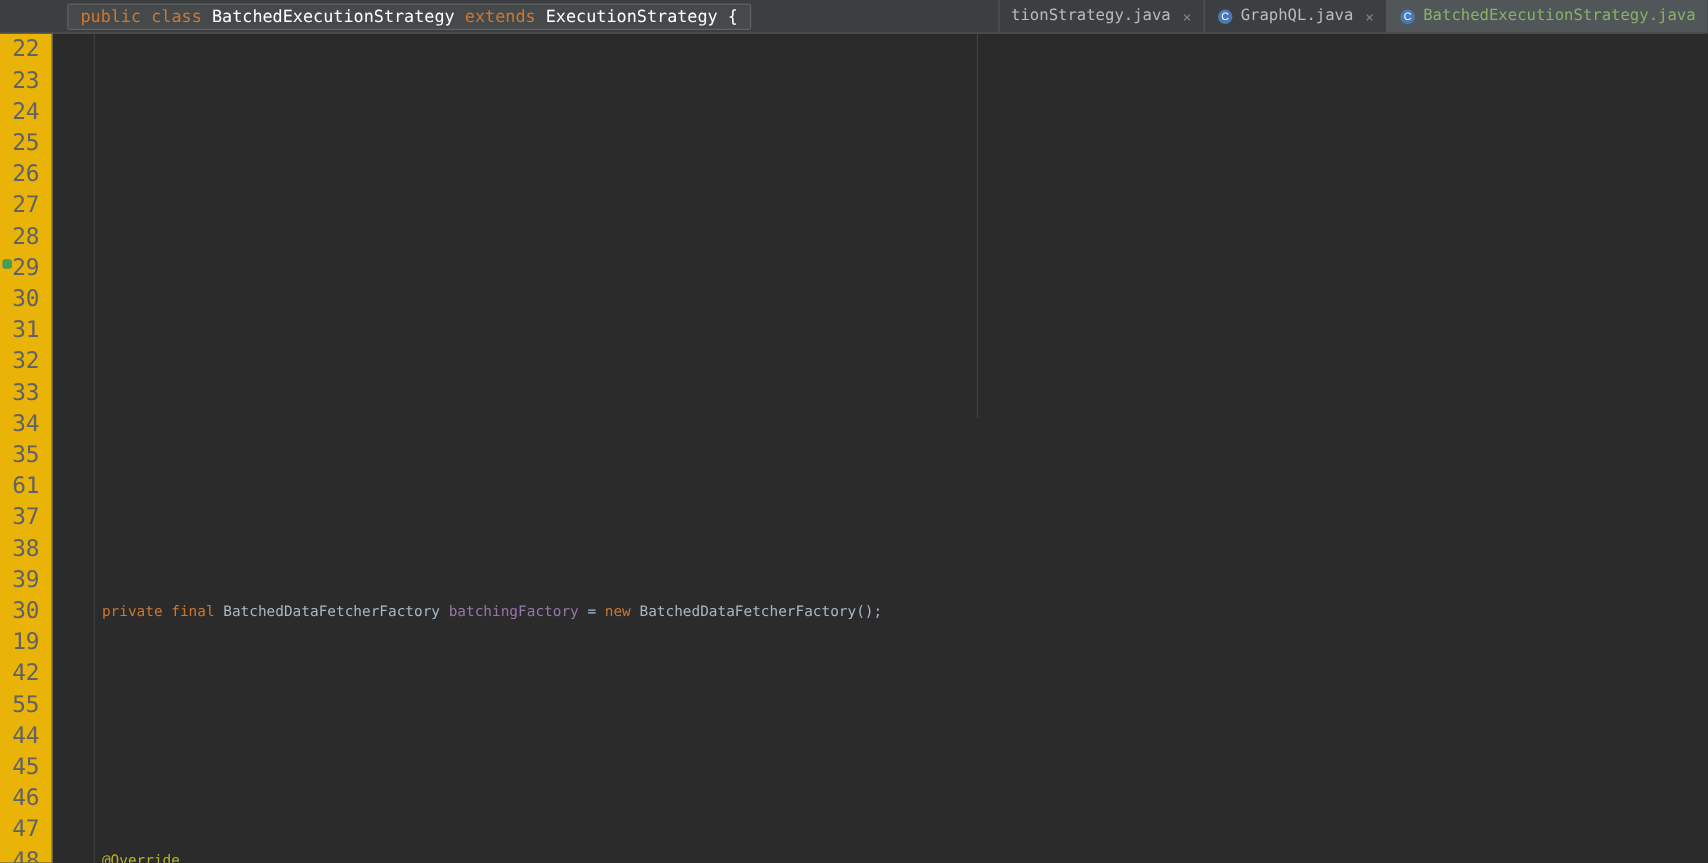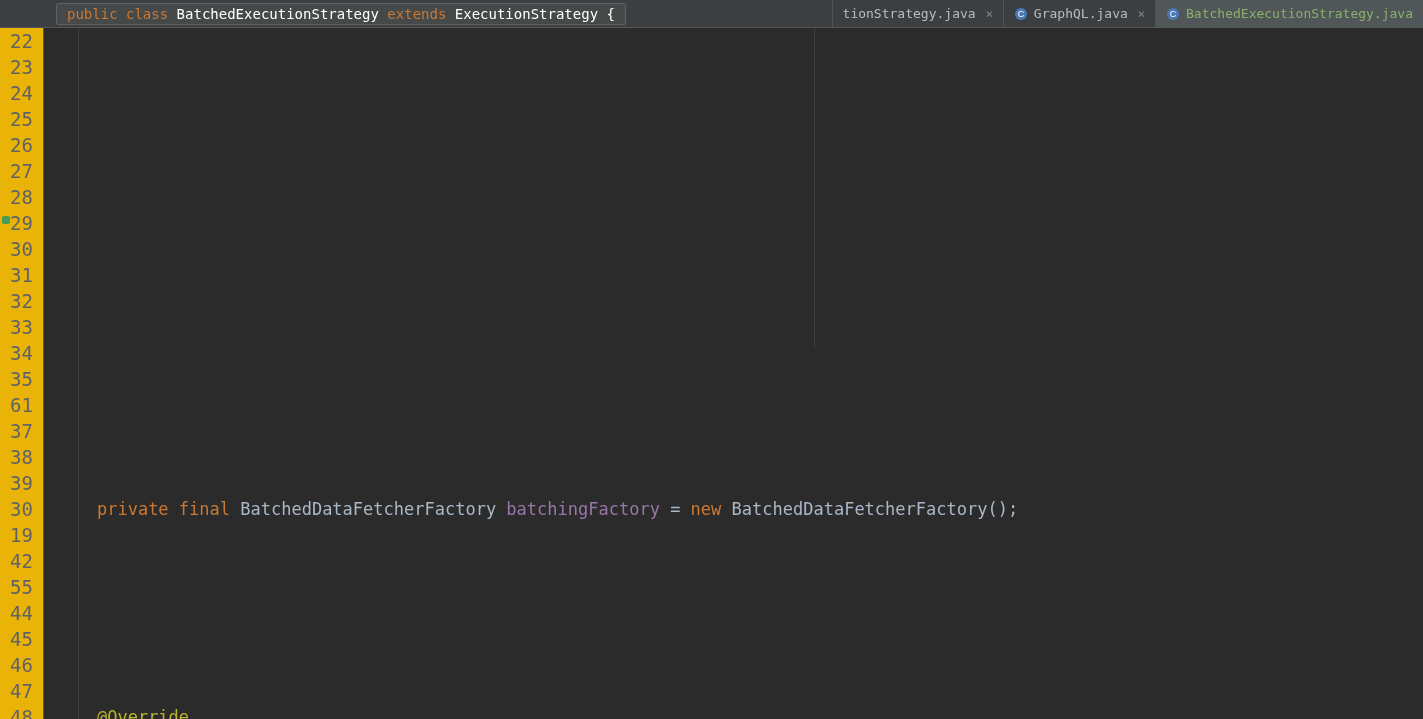--- a/index.html
+++ b/index.html
@@ -94,21 +94,21 @@
     width: 8px;
     height: 8px;
     background: #499c54;
     border-radius: 2px;
   }
   .code-area {
     flex: 1;
     position: relative;
     padding-left: 12px;
     font-family: 'Consolas', 'Monaco', monospace;
-    font-size: 17px;
+    font-size: 12px;
     line-height: 26px;
     white-space: pre;
   }
   .code-line {
     height: 26px;
     position: relative;
   }
   .kw { color: #cc7832; }
   .field { color: #9876aa; }
   .annotation { color: #bbb529; }

